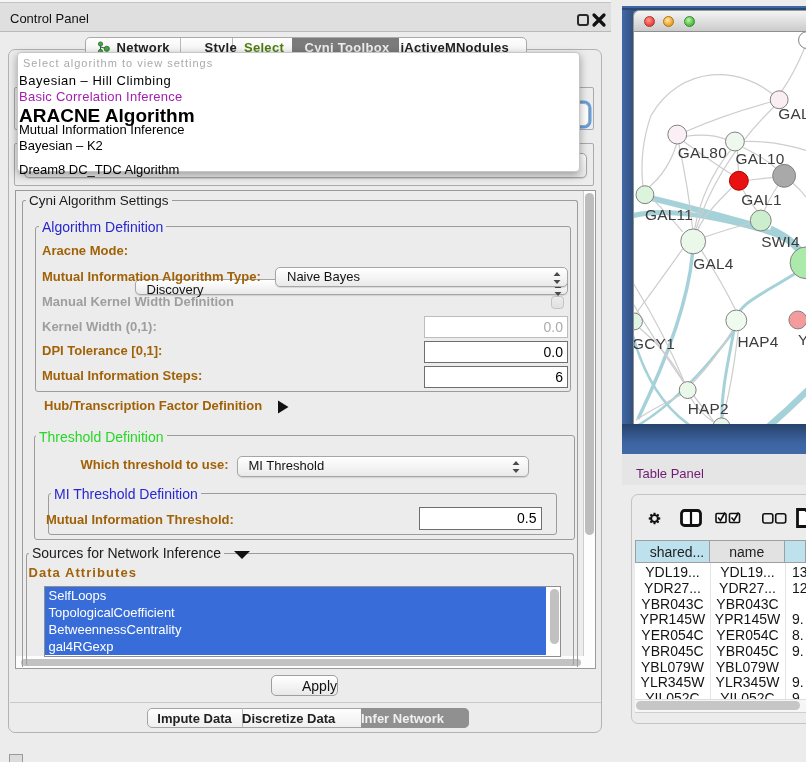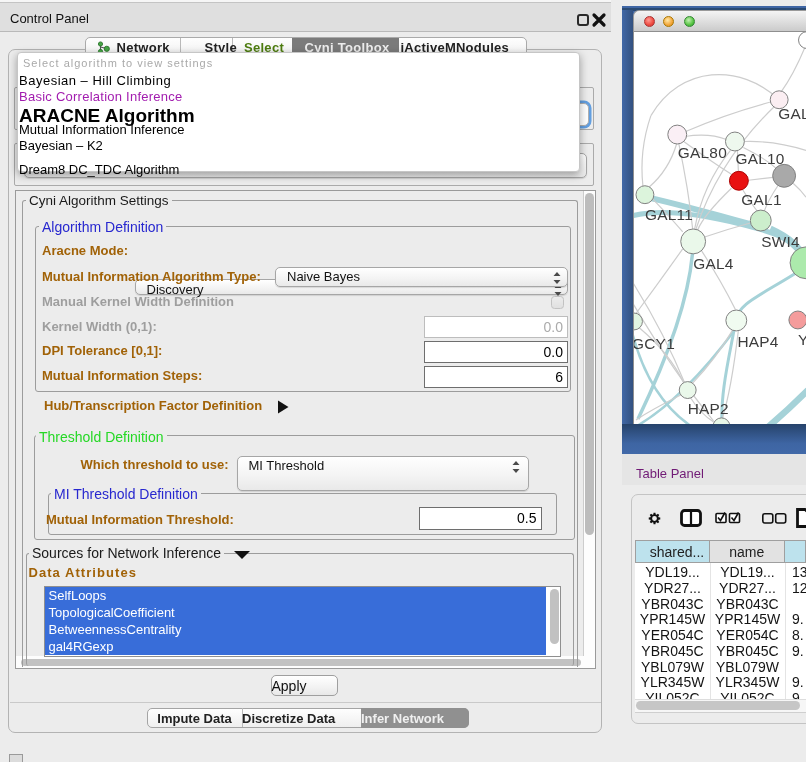--- a/index.html
+++ b/index.html
@@ -94,21 +94,21 @@
 <div class="field" style="left:424px;top:365.5px;width:144px;height:22.5px;border:1.5px solid #6e6e6e;line-height:20px;">6</div>
 
 <div class="lbl abs" style="left:44px;top:398.2px;">Hub/Transcription Factor Definition</div>
 <svg class="abs" style="left:277px;top:399.5px;" width="12" height="14" viewBox="0 0 12 14">
     <path d="M1 0.5 L11.5 7 L1 13.5 Z" fill="#111"></path>
   </svg>
 
 <div class="gbox" style="left:33.5px;top:435px;width:541px;height:104.5px;"></div>
 <div class="gtit" style="left:36px;top:428.5px;font-size:14px;color:#25d825;">Threshold Definition</div>
 <div class="lbl abs" style="left:80.5px;top:457.2px;">Which threshold to use:</div>
-<div class="combo" style="left:236.5px;top:455.5px;width:292px;height:35px;">
+<div class="combo" style="left:236.5px;top:455.5px;width:292px;height:21px;">
     <span class="ct">MI Threshold</span>
  <svg class="arr" style="left:273px;top:3px;" width="10" height="14" viewBox="0 0 10 14">
       <path d="M1.5 5 L5 1 L8.5 5 Z M1.5 9 L5 13 L8.5 9 Z" fill="#4a4a4a"></path>
     </svg>
   </div>
 <div class="gbox" style="left:48px;top:492.5px;width:509px;height:42.5px;"></div>
 <div class="gtit" style="left:51px;top:486px;font-size:14px;color:#2727cf;">MI Threshold Definition</div>
 <div class="lbl abs" style="left:46px;top:512.2px;">Mutual Information Threshold:</div>
 <div class="field" style="left:419px;top:506.5px;width:122.5px;height:23px;border:1.5px solid #6e6e6e;line-height:20px;">0.5</div>
 
@@ -117,21 +117,21 @@
 <svg class="abs" style="left:233px;top:550px;" width="18" height="10" viewBox="0 0 18 10">
     <path d="M1 1 L17 1 L9 9 Z" fill="#111"></path>
   </svg>
 <div class="abs lbl" style="left:28.5px;top:565px;letter-spacing:1.05px;">Data Attributes</div>
 
 <div class="abs" style="left:43.5px;top:586px;width:517px;height:70.5px;background:#fff;border:1px solid #8f8f8f;"></div>
 <div class="abs" style="left:44.5px;top:587px;width:501px;height:68px;background:#386dd9;"></div>
 <div class="abs" style="left:48.5px;top:587px;font-size:13px;color:#fff;line-height:17.1px;">SelfLoops<br>TopologicalCoefficient<br>BetweennessCentrality<br>gal4RGexp</div>
 <div class="abs" style="left:550px;top:589px;width:8.5px;height:54.5px;background:#c1c1c1;border-radius:4.5px;"></div>
 
-<div class="abs" style="left:270.5px;top:674.5px;width:67.5px;height:21px;background:linear-gradient(#ffffff,#f2f2f2 60%,#e8e8e8);border:1px solid #9f9f9f;border-radius:5px;text-align:left;font-size:14px;color:#111;line-height:20px;">Apply</div>
+<div class="abs" style="left:270.5px;top:674.5px;width:67.5px;height:21px;background:linear-gradient(#ffffff,#f2f2f2 60%,#e8e8e8);border:1px solid #9f9f9f;border-radius:5px;text-align:right;font-size:14px;color:#111;line-height:20px;">Apply</div>
 
 <div class="abs" style="left:10px;top:701.5px;width:591px;height:1px;background:#c9c9c9;"></div>
 
 <div class="abs" style="left:147px;top:707.5px;width:321.5px;height:20px;background:linear-gradient(#fefefe,#efefef);border:1px solid #a4a4a4;border-radius:5px;"></div>
 <div class="abs" style="left:242px;top:708px;width:1px;height:19px;background:#b9b9b9;"></div>
 <div class="abs" style="left:361px;top:707.5px;width:107.5px;height:20px;background:#909090;border-radius:0 5px 5px 0;"></div>
 <div class="abs" style="left:147px;top:711px;width:95px;text-align:center;font-size:13px;font-weight:bold;color:#222;">Impute Data</div>
 <div class="abs" style="left:242px;top:711px;width:119px;font-size:13px;font-weight:bold;color:#222;">Discretize Data</div>
 <div class="abs" style="left:361px;top:711px;width:107px;font-size:13px;font-weight:bold;color:#f0f0f0;">Infer Network</div>
 

